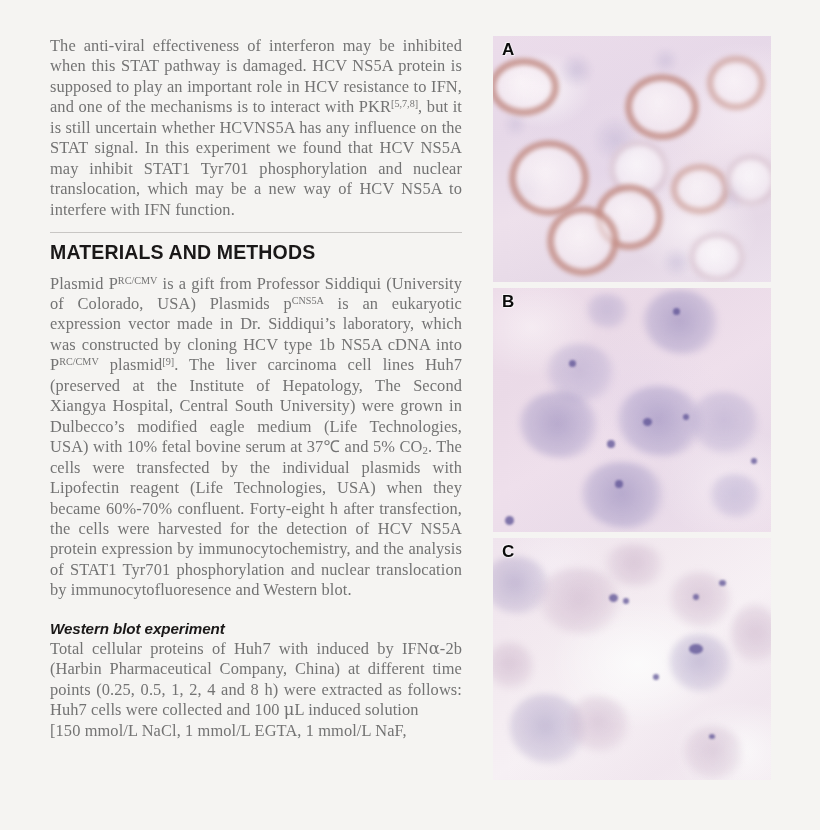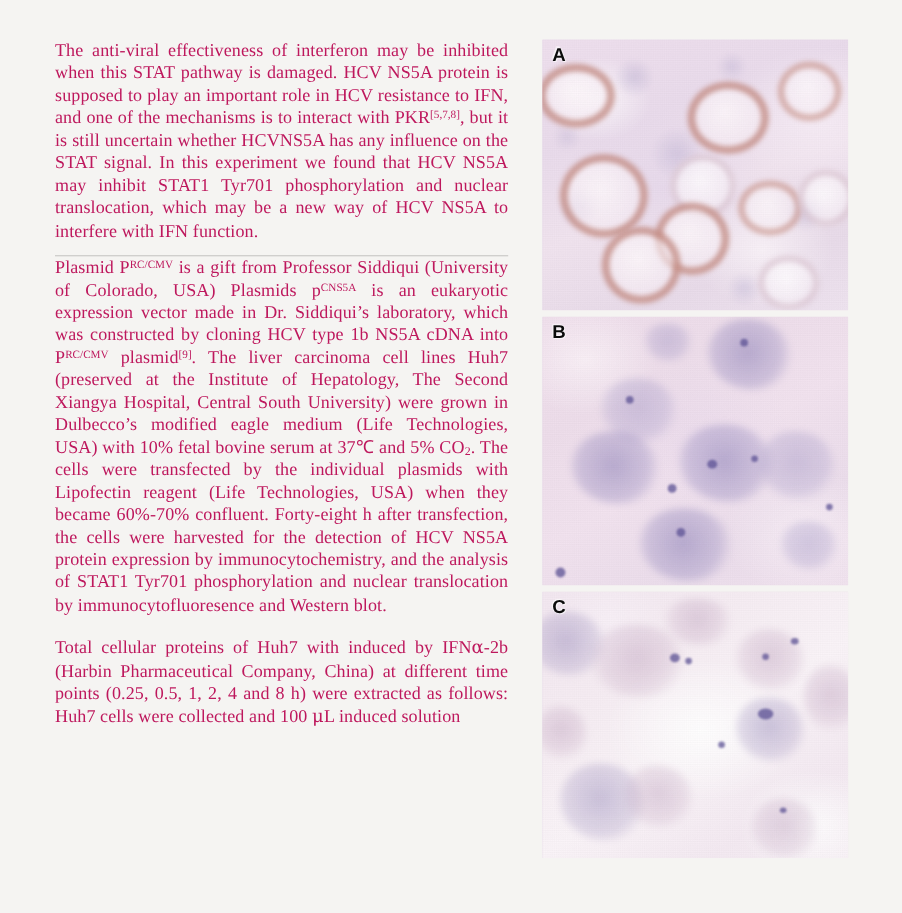--- a/index.html
+++ b/index.html
@@ -25,21 +25,21 @@
     position: absolute;
     left: 50px;
     top: 36px;
     width: 412px;
   }
 
   .body-para {
     font-family: "Liberation Serif", serif;
     font-size: 16.4px;
     line-height: 20.45px;
-    color: #be185d;
+    color: #737373;
     text-align: justify;
     text-justify: inter-word;
     margin: 0;
     letter-spacing: 0.1px;
   }
 
   sup {
     font-size: 0.62em;
     vertical-align: 0.45em;
     line-height: 0;
@@ -217,29 +217,32 @@
 <body>
 
 <div class="page">
 
   <div class="text-column">
 
     <p class="body-para"><span>The anti-viral effectiveness of interferon may be inhibited when this STAT pathway is damaged. HCV NS5A protein is supposed to play an important role in HCV resistance to IFN, and one of the mechanisms is to interact with PKR</span><sup>[5,7,8]</sup><span>, but it is still uncertain whether HCVNS5A has any influence on the STAT signal. In this experiment we found that HCV NS5A may inhibit STAT1 Tyr701 phosphorylation and nuclear translocation, which may be a new way of HCV NS5A to interfere with IFN function.</span></p>
 
     <hr class="rule">
 
+    <h2 class="section-head">MATERIALS AND METHODS</h2>
 
 
     <p class="body-para"><span>Plasmid P</span><sup>RC/CMV</sup><span> is a gift from Professor Siddiqui (University of Colorado, USA) Plasmids p</span><sup>CNS5A</sup><span> is an eukaryotic expression vector made in Dr. Siddiqui’s laboratory, which was constructed by cloning HCV type 1b NS5A cDNA into P</span><sup>RC/CMV</sup><span> plasmid</span><sup>[9]</sup><span>. The liver carcinoma cell lines Huh7 (preserved at the Institute of Hepatology, The Second Xiangya Hospital, Central South University) were grown in Dulbecco’s modified eagle medium (Life Technologies, USA) with 10% fetal bovine serum at 37℃ and 5% CO</span><sub>2</sub><span>. The cells were transfected by the individual plasmids with Lipofectin reagent (Life Technologies, USA) when they became 60%-70% confluent. Forty-eight h after transfection, the cells were harvested for the detection of HCV NS5A protein expression by immunocytochemistry, and the analysis of STAT1 Tyr701 phosphorylation and nuclear translocation by immunocytofluoresence and Western blot.</span></p>
 
     <div class="spacer-block"></div>
 
+    <h3 class="sub-head">Western blot experiment</h3>
 
     <p class="body-para"><span>Total cellular proteins of Huh7 with induced by IFN</span><span class="greek">α</span><span>-2b (Harbin Pharmaceutical Company, China) at different time points (0.25, 0.5, 1, 2, 4 and 8 h) were extracted as follows: Huh7 cells were collected and 100 </span><span class="greek">μ</span><span>L induced solution</span></p>
 
+    <p class="body-para clip-last">[150 mmol/L NaCl, 1 mmol/L EGTA, 1 mmol/L NaF,</p>
 
   </div>
 
   <div class="figure-column">
 
     <div class="micrograph panel-a">
       <div class="layer bg-a"></div>
       <div class="layer speck-a"></div>
 
       <div class="ring brown" style="left:-4px;  top:22px;  width:56px;  height:44px;"></div>

